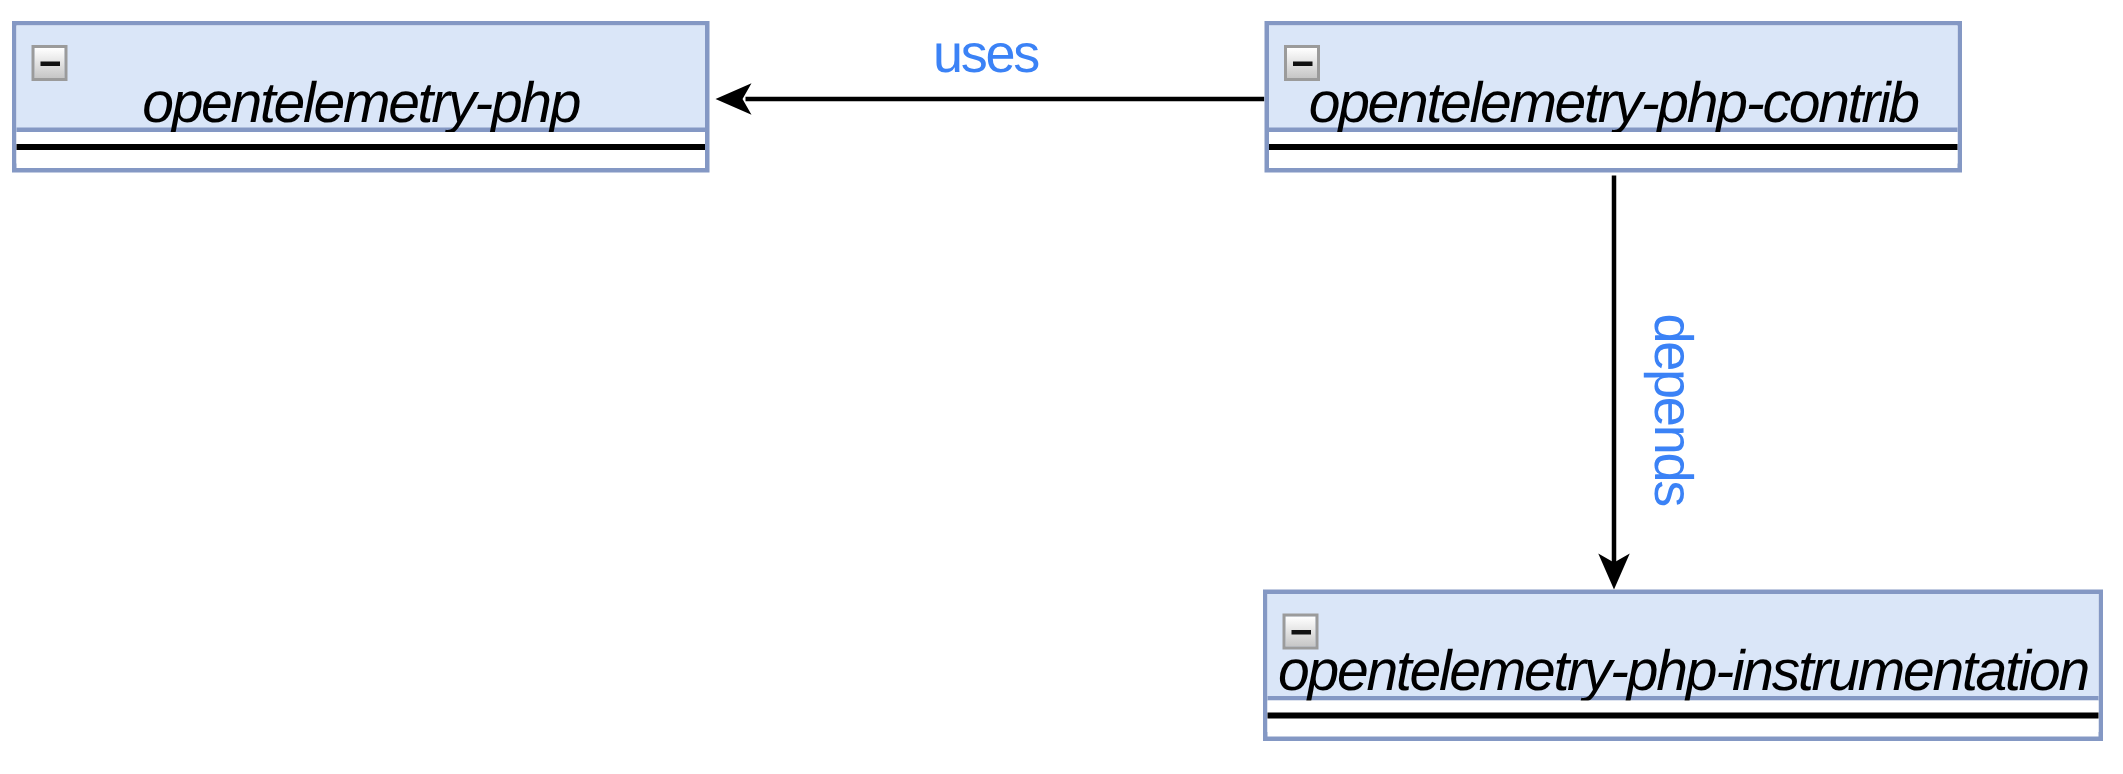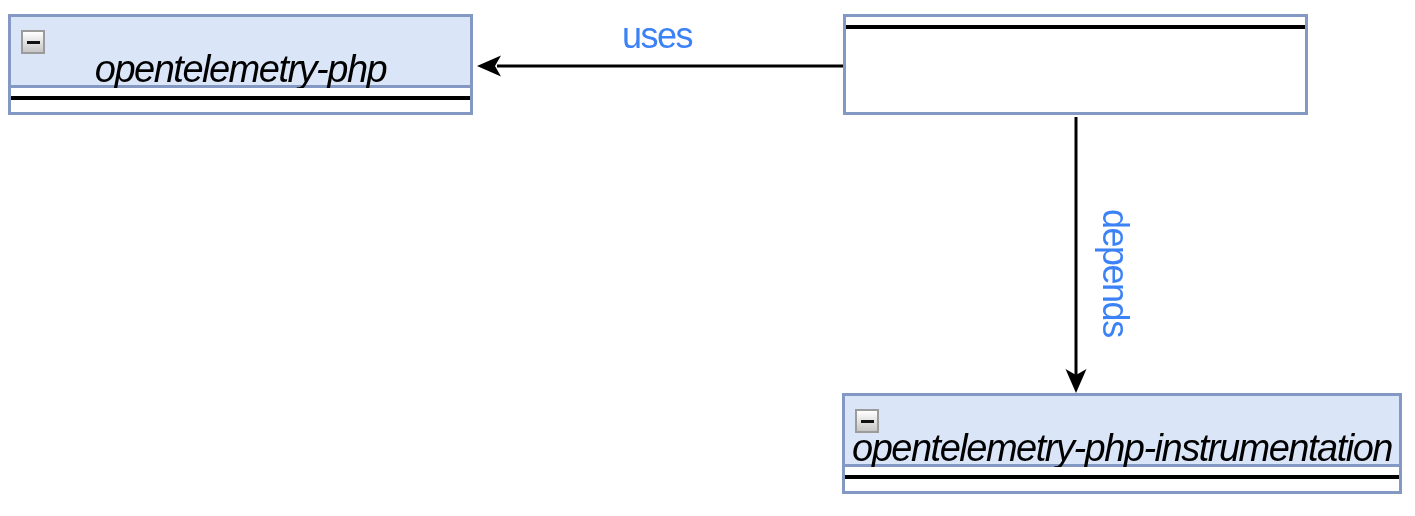--- a/index.html
+++ b/index.html
@@ -122,20 +122,26 @@
         <span class="minus-glyph"></span>
       </button>
       <span class="node-label">opentelemetry-php</span>
     </div>
     <div class="node-body">
       <div class="node-rule"></div>
     </div>
   </div>
 
   <div class="node" style="left:843px; top:14px; width:465px; height:101px;">
+    <div class="node-title">
+      <button class="collapse-btn">
+        <span class="minus-glyph"></span>
+      </button>
+      <span class="node-label">opentelemetry-php-contrib</span>
+    </div>
     <div class="node-body">
       <div class="node-rule"></div>
     </div>
   </div>
 
   <div class="node" style="left:842px; top:393px; width:560px; height:101px;">
     <div class="node-title">
       <button class="collapse-btn">
         <span class="minus-glyph"></span>
       </button>

